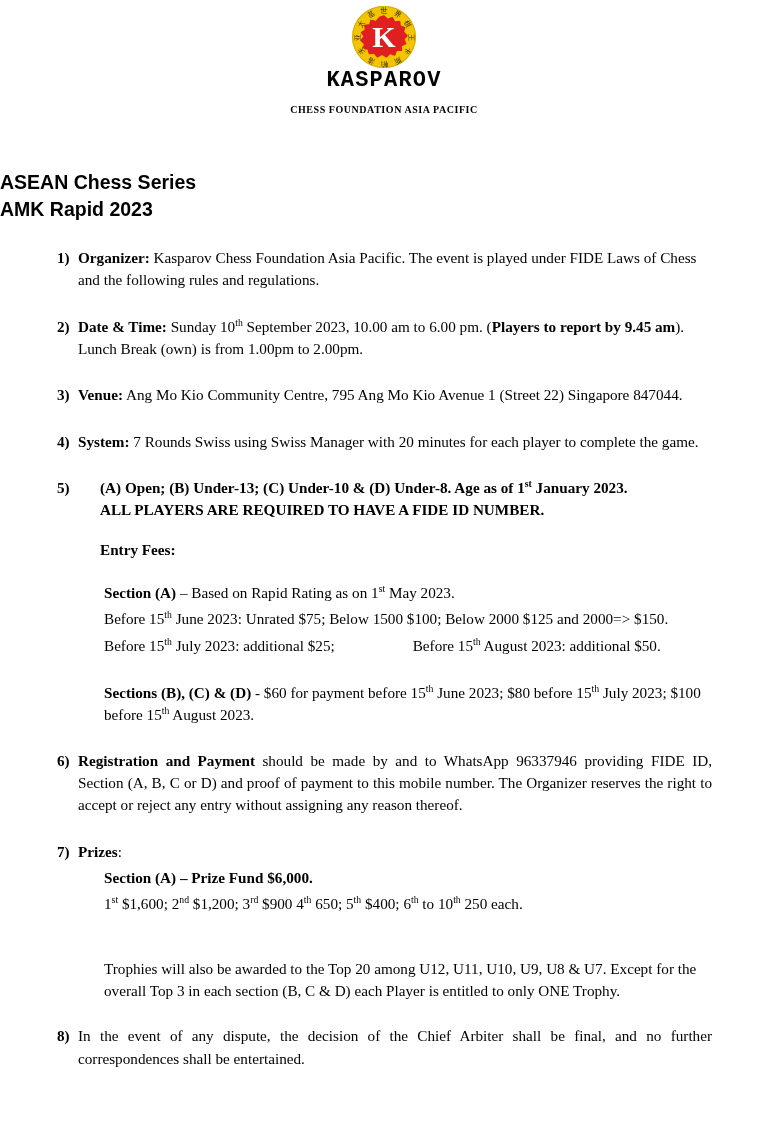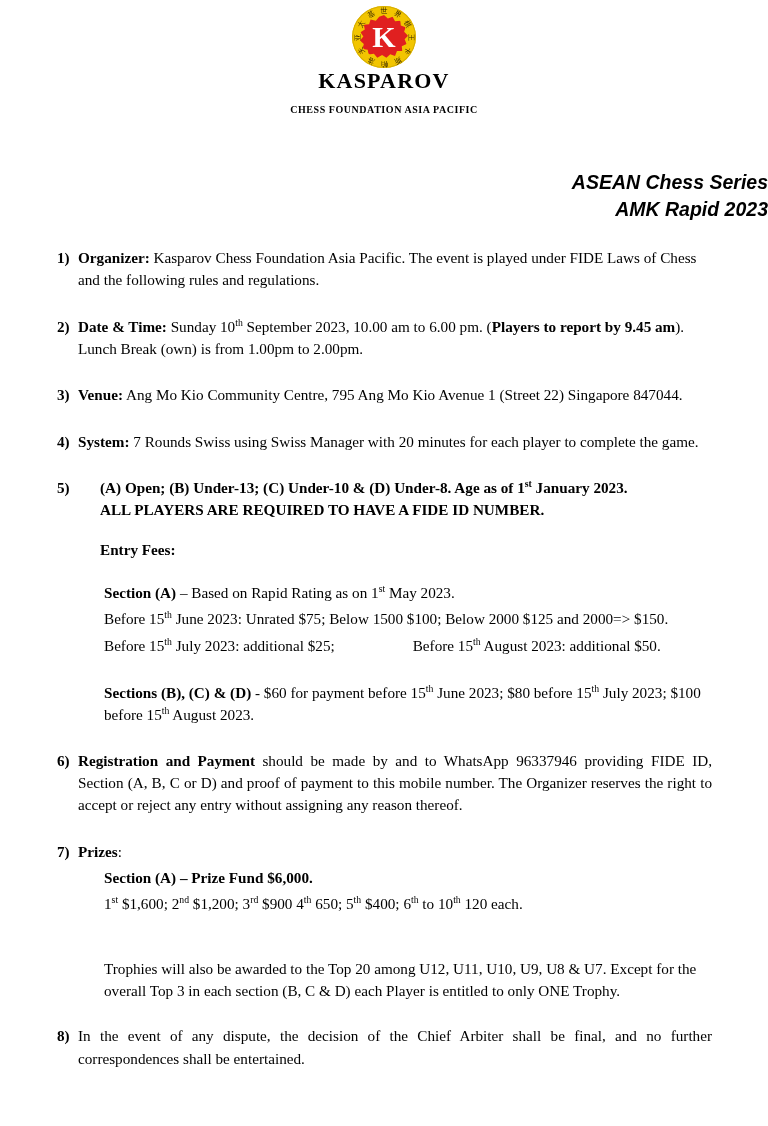--- a/index.html
+++ b/index.html
@@ -89,42 +89,41 @@
     align-items: center;
     justify-content: center;
     font-family: "Liberation Serif", serif;
     font-weight: bold;
     font-size: 30px;
     color: #ffffff;
     letter-spacing: 0;
   }
   .logo-wordmark {
     margin-top: 1px;
-    font-family: Liberation Serif, serif;
+    font-family: Liberation Mono, monospace;
     font-weight: bold;
     font-size: 22px;
     letter-spacing: 1.2px;
     color: #000000;
     line-height: 1.05;
   }
   .logo-subtitle {
     font-family: "Liberation Serif", "DejaVu Serif", serif;
     font-weight: bold;
     font-size: 10px;
     letter-spacing: 0.55px;
     color: #000000;
     margin-top: 12px;
   }
 
   
   .doc-title {
-    text-align: right;
+    text-align: left;
     font-family: "Liberation Sans", "DejaVu Sans", sans-serif;
     font-weight: bold;
-    font-style: italic;
     font-size: 19.5px;
     line-height: 1.38;
     margin-top: 54px;
   }
 
   
   .body-wrap {
     margin: 24px 56px 0 57px;
     font-size: 15.2px;
     line-height: 1.47;
@@ -243,21 +242,21 @@
       <span class="num">6)</span>
       <p class="justify"><b>Registration and Payment</b><span> should be made by and to WhatsApp 96337946 providing FIDE ID, Section (A, B, C or D) and proof of payment to this mobile number. The Organizer reserves the right to accept or reject any entry without assigning any reason thereof.</span></p>
     </div>
 
     <div class="item" style="margin-top:24px">
       <span class="num">7)</span>
       <p><b>Prizes</b><span>:</span></p>
 
       <div class="sub-block">
         <p><b>Section (A) – Prize Fund $6,000.</b></p>
-        <p><span>1</span><sup>st</sup><span> $1,600; </span><span>2</span><sup>nd</sup><span> $1,200; </span><span>3</span><sup>rd</sup><span> $900 </span><span>4</span><sup>th</sup><span> 650; </span><span>5</span><sup>th</sup><span> $400; </span><span>6</span><sup>th</sup><span> to </span><span>10</span><sup>th</sup><span> 120 each.</span></p>
+        <p><span>1</span><sup>st</sup><span> $1,600; </span><span>2</span><sup>nd</sup><span> $1,200; </span><span>3</span><sup>rd</sup><span> $900 </span><span>4</span><sup>th</sup><span> 650; </span><span>5</span><sup>th</sup><span> $400; </span><span>6</span><sup>th</sup><span> to </span><span>10</span><sup>th</sup><span> 250 each.</span></p>
       </div>
 
       <div class="gap-md"></div>
 
       <div class="sub-block">
         <div class="gap-md"></div>
         <p>Trophies will also be awarded to the Top 20 among U12, U11, U10, U9, U8 &amp; U7. Except for the overall Top 3 in each section (B, C &amp; D) each Player is entitled to only ONE Trophy.</p>
       </div>
     </div>
 

